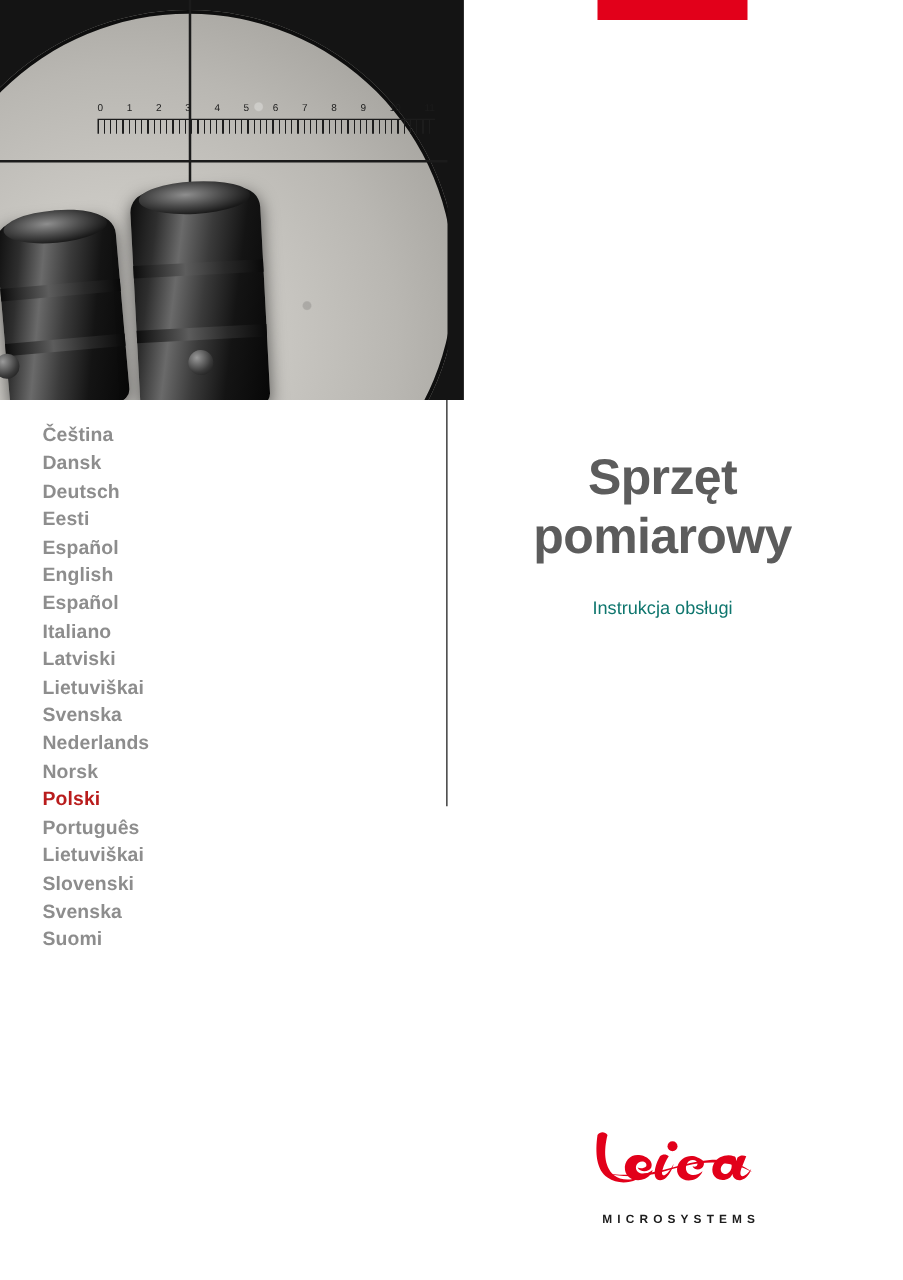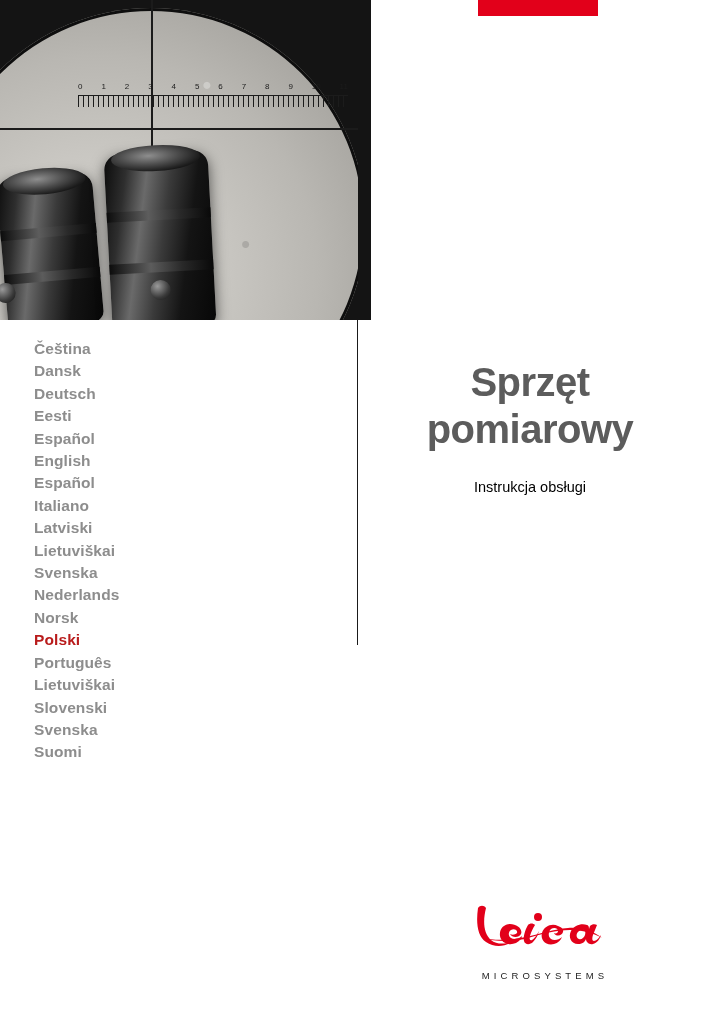--- a/index.html
+++ b/index.html
@@ -214,41 +214,41 @@
   .doc-title {
     font-size: 40px;
     font-weight: bold;
     color: #5c5c5c;
     line-height: 47px;
     letter-spacing: -.5px;
   }
   .doc-subtitle {
     margin-top: 26px;
     font-size: 14.5px;
-    color: #000000;
+    color: #0f766e;
   }
 
   
   .logo-block {
     position: absolute;
     left: 455px;
     top: 900px;
     width: 180px;
     text-align: center;
   }
   .logo-mark {
     display: block;
     margin: 0 auto;
   }
   .logo-sub {
     margin-top: 12px;
     font-size: 9.5px;
     letter-spacing: 4.1px;
     color: #1d1d1d;
-    font-weight: normal;
+    font-weight: bold;
   }
 </style>
 </head>
 <body>
 
 <div class="red-bar"></div>
 
 <div class="cover-image">
   <div class="fov"></div>
   <div class="fov-ring"></div>

